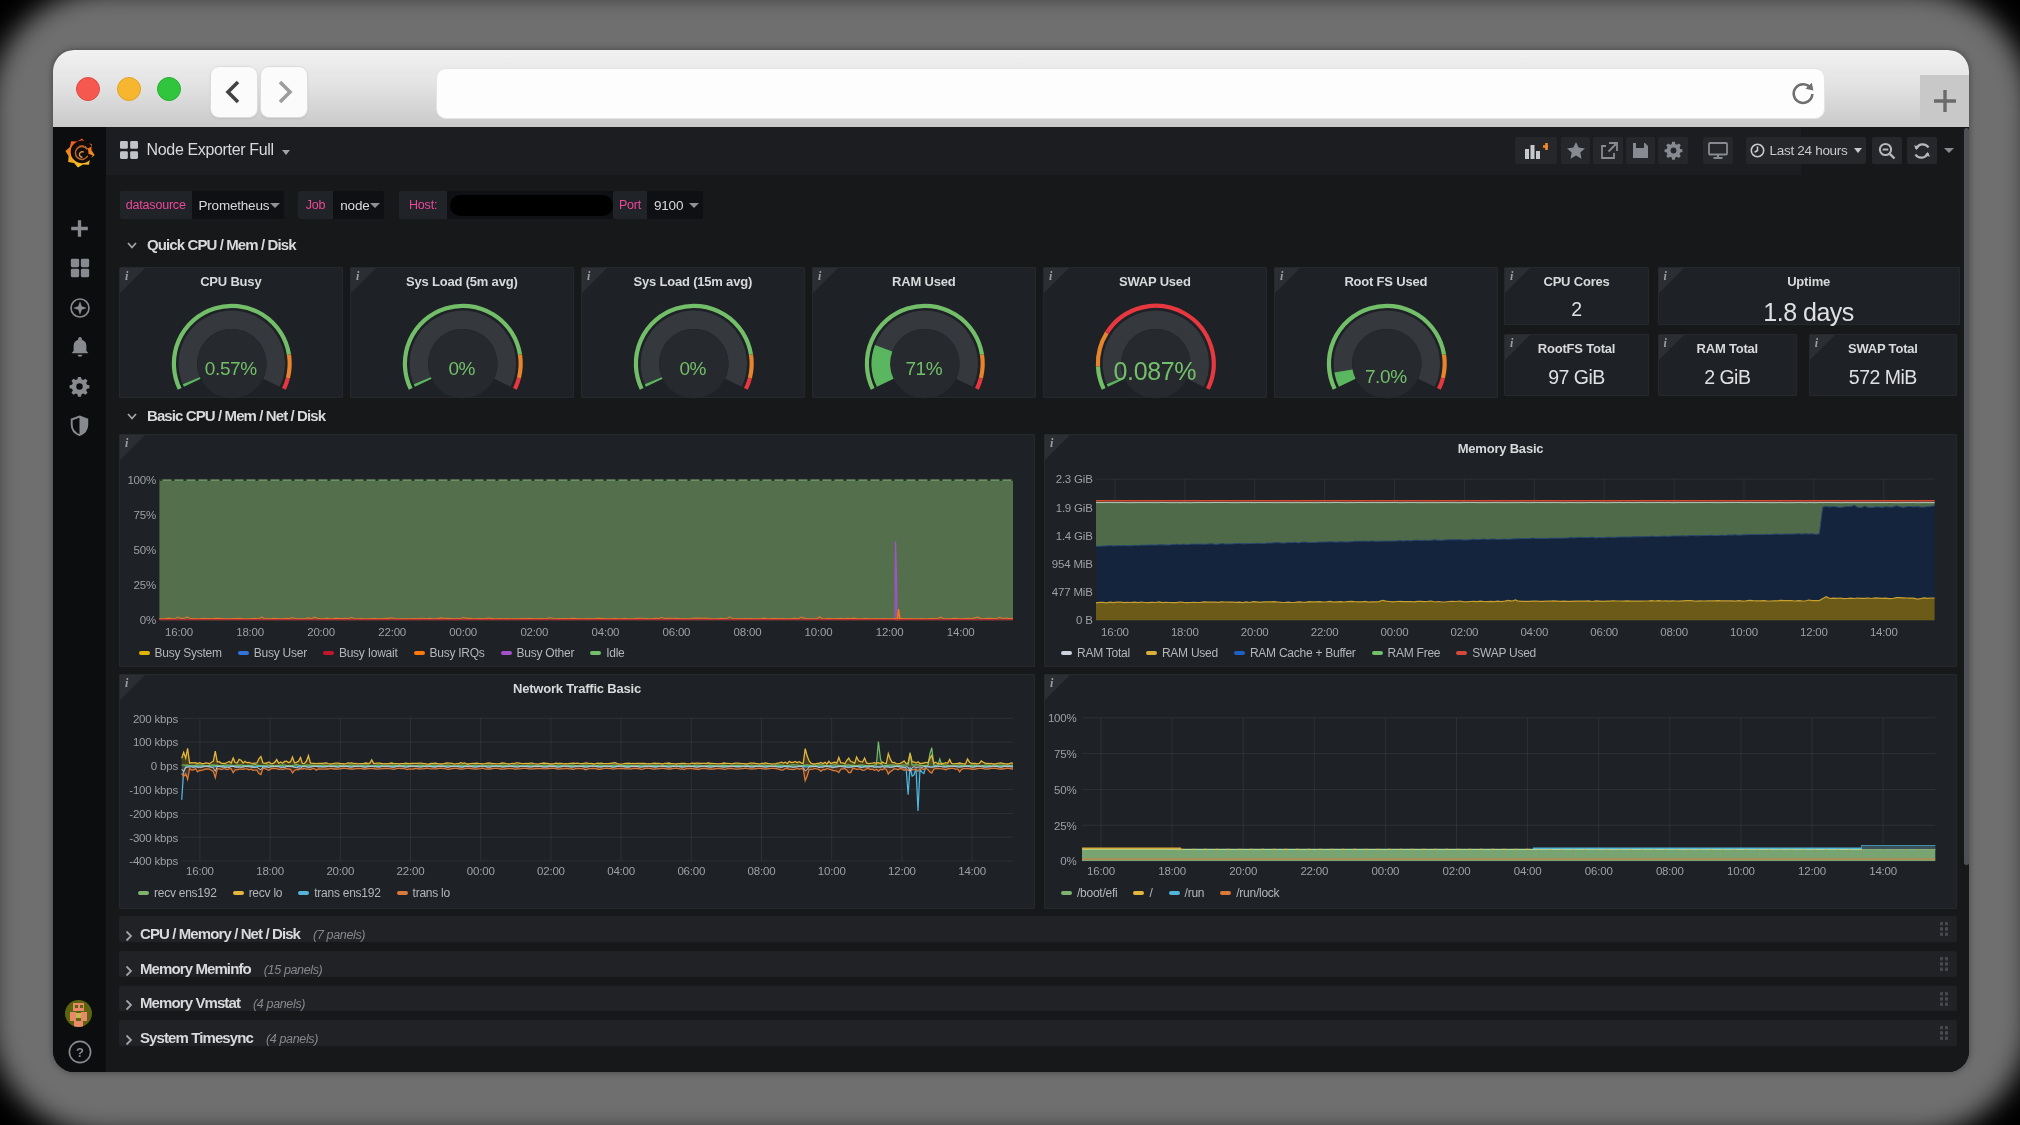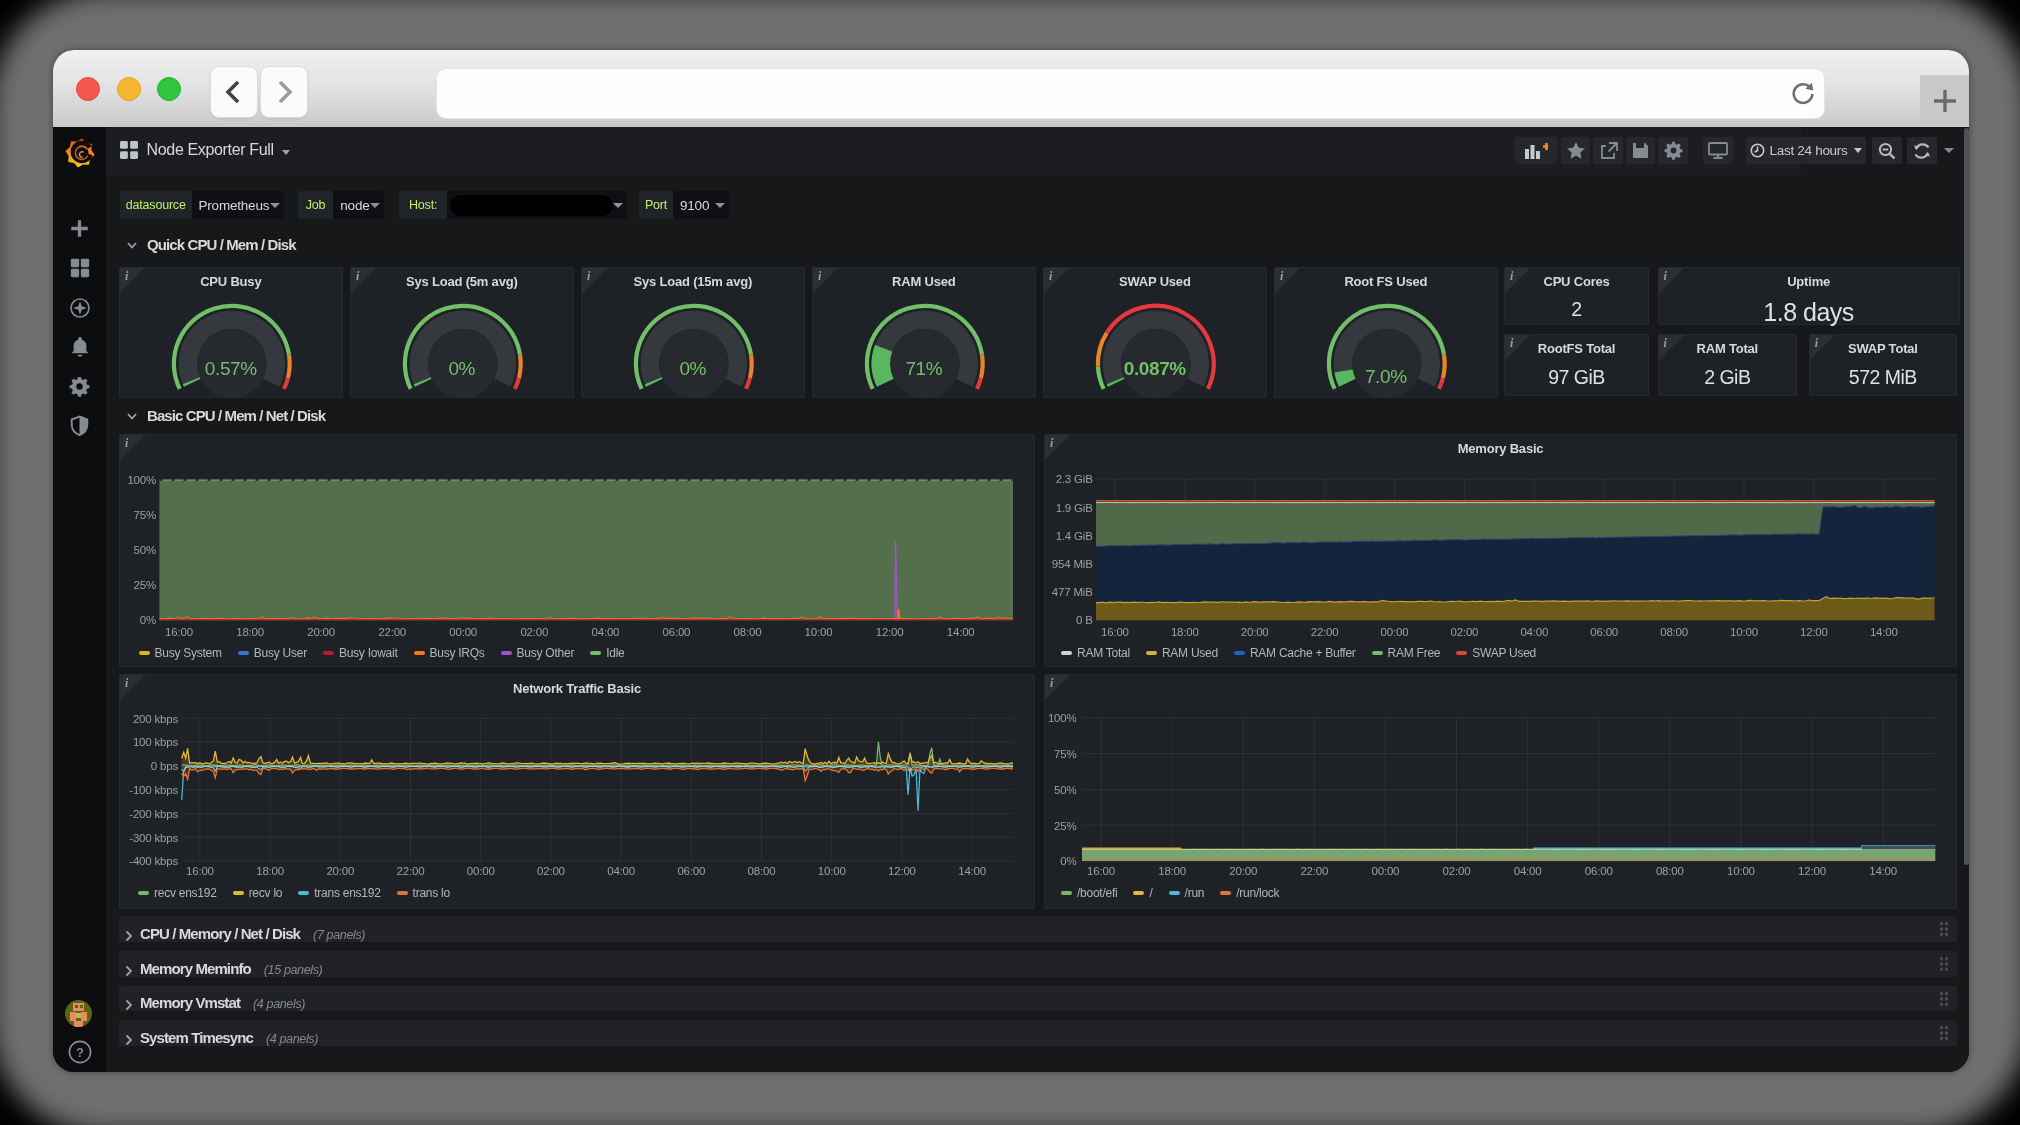--- a/index.html
+++ b/index.html
@@ -20,21 +20,21 @@
   background:#fdfdfd;border-radius:10px;border:1px solid #e4e4e4}
 .plustab{position:absolute;left:1867px;top:25px;width:49px;height:52px;background:#c8c8c8;
   display:flex;align-items:center;justify-content:center}
 .side{position:absolute;left:0;top:77px;width:53px;height:945px;background:#0c0d0f}
 .sideic{position:absolute;left:0;width:53px;display:flex;justify-content:center;color:#8e9196}
 .topnav{position:absolute;left:53px;top:77px;width:1695px;height:48px;background:#1b1d20}
 .navic{position:absolute;top:10px;height:27px;background:#25272b;border-radius:2px;
   display:flex;align-items:center;justify-content:center;color:#878b91;white-space:nowrap}
 .dash{position:absolute;left:53px;top:125px;width:1863px;height:897px;background:#16181a}
 .chip{position:absolute;top:16px;height:28.4px;display:flex;align-items:stretch}
-.chipl{background:#202327;color:#bef264;display:flex;align-items:center;justify-content:center;
+.chipl{background:#202327;color:#ec4899;display:flex;align-items:center;justify-content:center;
   font-size:12.5px;letter-spacing:-0.2px;border-radius:2px 0 0 2px}
 .chipv{background:#0e1013;color:#d8d9da;display:flex;align-items:center;font-size:13.5px;letter-spacing:-0.2px;
   padding-left:7px;border-radius:0 2px 2px 0}
 .caret{display:inline-block;width:0;height:0;border-left:5.5px solid transparent;
   border-right:5.5px solid transparent;border-top:6px solid #8e9196;margin-left:8px}
 .rowhdr{position:absolute;color:#d8d9da;font-size:15px;font-weight:700;letter-spacing:-0.9px;display:flex;align-items:center}
 .panel{position:absolute;background:#1e2125;border:1px solid #26282c;border-radius:1px}
 .ptitle{position:absolute;top:6px;left:0;width:100%;text-align:center;font-size:13px;
   font-weight:700;color:#d8d9da;letter-spacing:-0.2px}
 .fold{position:absolute;left:0;top:0;width:0;height:0;
@@ -233,21 +233,21 @@
         <div class="chipl" style="width:35.5px">Job</div>
         <div class="chipv" style="width:51px">node<span class="caret" style="margin-left:auto;margin-right:4px;border-left-width:5px;border-right-width:5px;border-top-width:5.5px"></span></div>
       </div>
       <div class="chip" style="left:346.1px">
         <div class="chipl" style="width:48px">Host:</div>
         <div class="chipv" style="width:179.6px">
           <span style="display:inline-block;width:164px;height:21px;background:#000;border-radius:10.5px;margin-left:-4px"></span>
           <span class="caret" style="margin-left:auto;margin-right:4px;border-left-width:5px;border-right-width:5px;border-top-width:5.5px"></span>
         </div>
       </div>
-      <div class="chip" style="left:586px">
+      <div class="chip" style="left:560px">
         <div class="chipl" style="width:34px">Port</div>
         <div class="chipv" style="width:56px">9100<span class="caret" style="margin-left:auto;margin-right:4px;border-left-width:5px;border-right-width:5px;border-top-width:5.5px"></span></div>
       </div>
     </div>
     <div class="panel" style="left:66px;top:217px;width:223.6px;height:131px">
       <div class="fold"></div>
       <div class="fi">i</div>
       <div class="ptitle">CPU Busy</div>
       <svg class="abs" style="left:0;top:0" width="223.6" height="131" viewBox="0 0 223.6 131">
         <path d="M 63.90 118.85 A 53.2 53.2 0 1 1 159.70 118.85 L 143.04 110.80 A 34.7 34.7 0 1 0 80.56 110.80 Z" fill="#35383c"></path>
@@ -306,21 +306,21 @@
       <div class="fi">i</div>
       <div class="ptitle">SWAP Used</div>
       <svg class="abs" style="left:0;top:0" width="223.6" height="131" viewBox="0 0 223.6 131">
         <path d="M 63.90 118.85 A 53.2 53.2 0 1 1 159.70 118.85 L 143.04 110.80 A 34.7 34.7 0 1 0 80.56 110.80 Z" fill="#35383c"></path>
         <circle cx="111.8" cy="95.7" r="34.7" fill="#26292d"></circle>
         <path d="M 59.67 120.90 A 57.9 57.9 0 0 1 53.96 98.37" fill="none" stroke="#73bf69" stroke-width="4.2"></path>
         <path d="M 53.96 98.37 A 57.9 57.9 0 0 1 62.75 64.93" fill="none" stroke="#e8842c" stroke-width="4.2"></path>
         <path d="M 62.75 64.93 A 57.9 57.9 0 0 1 163.93 120.90" fill="none" stroke="#e8383f" stroke-width="4.2"></path>
         <path d="M 63.90 118.85 A 53.2 53.2 0 0 1 62.75 116.31 L 79.81 109.14 A 34.7 34.7 0 0 0 80.56 110.80 Z" fill="#5bb75f"></path>
       </svg>
-      <div class="bigval" style="top:91px;font-size:19px;font-weight:700;letter-spacing:-0.4px;line-height:1;color:#73bf69">0.087%</div>
+      <div class="bigval" style="top:91px;font-size:25px;font-weight:400;letter-spacing:-0.4px;line-height:1;color:#73bf69">0.087%</div>
     </div>
     <div class="panel" style="left:1221px;top:217px;width:223.6px;height:131px">
       <div class="fold"></div>
       <div class="fi">i</div>
       <div class="ptitle">Root FS Used</div>
       <svg class="abs" style="left:0;top:0" width="223.6" height="131" viewBox="0 0 223.6 131">
         <path d="M 63.90 118.85 A 53.2 53.2 0 1 1 159.70 118.85 L 143.04 110.80 A 34.7 34.7 0 1 0 80.56 110.80 Z" fill="#35383c"></path>
         <circle cx="111.8" cy="95.7" r="34.7" fill="#26292d"></circle>
         <path d="M 59.67 120.90 A 57.9 57.9 0 1 1 169.00 86.70" fill="none" stroke="#73bf69" stroke-width="4.2"></path>
         <path d="M 169.00 86.70 A 57.9 57.9 0 0 1 167.93 109.92" fill="none" stroke="#e8842c" stroke-width="4.2"></path>

